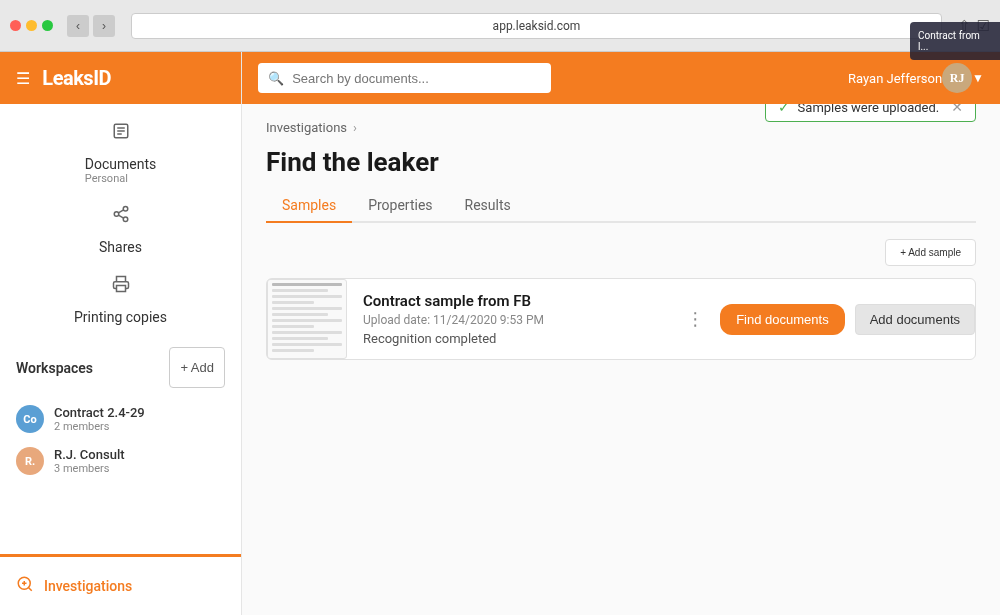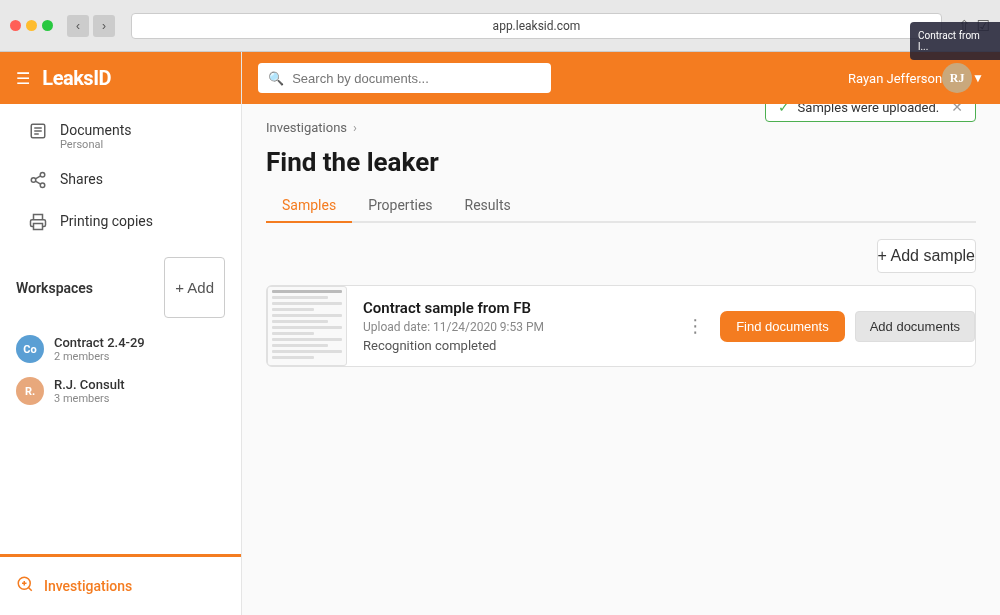--- a/index.html
+++ b/index.html
@@ -83,39 +83,40 @@
     .logo-text {
       color: white; font-size: 20px; font-weight: 700; letter-spacing: -0.5px;
     }
 
     .sidebar-nav {
       padding: 8px 0;
       flex: 1;
     }
 
     .nav-item {
-      display: flex; gap: 12px;
+      display: flex; align-items: center; gap: 12px;
       padding: 10px 28px; cursor: pointer; color: #333;
       font-size: 14px;
+      flex-direction: column;
     }
     .nav-item .nav-icon { color: #666; font-size: 16px; width: 20px; text-align: center; }
 
     .workspaces-section {
       padding: 12px 16px 8px;
     }
     .workspaces-header {
       display: flex; justify-content: space-between; align-items: center;
       margin-bottom: 10px;
     }
     .workspaces-title {
       font-size: 14px; font-weight: 600; color: #333; text-align: center;
     }
     .add-btn {
       background: none; border: 1px solid #ccc; border-radius: 4px;
-      padding: 21px 10px; font-size: 15px; cursor: pointer; color: #555;
+      padding: 12px 10px; font-size: 13px; cursor: pointer; color: #555;
       display: flex; align-items: center; gap: 4px;
     }
 
     .workspace-item {
       display: flex; align-items: center; gap: 10px;
       padding: 7px 0; cursor: pointer;
     }
     .workspace-avatar {
       width: 28px; height: 28px; border-radius: 50%;
       display: flex; align-items: center; justify-content: center;
@@ -223,21 +224,21 @@
       border-bottom: 2px solid transparent; margin-bottom: -2px;
     }
     .tab.active { color: #f47c20; border-bottom-color: #f47c20; font-weight: 400; }
 
     
     .toolbar {
       display: flex; justify-content: flex-end; margin-bottom: 12px;
     }
     .add-sample-btn {
       background: white; border: 1.5px solid #ddd; border-radius: 4px;
-      padding: 7px 0; font-size: 16px; cursor: pointer; color: #333;
+      padding: 7px 14px; font-size: 10px; cursor: pointer; color: #333;
       display: flex; align-items: center; gap: 6px;
     }
 
     
     .sample-card {
       background: white; border: 1.5px solid #e0e0e0; border-radius: 6px;
       display: flex; align-items: center; gap: 16px;
     }
     .sample-thumbnail {
       width: 80px; height: 80px; border: 1px solid #e0e0e0; border-radius: 3px;
@@ -261,21 +262,21 @@
     .sample-status { font-size: 13px; color: #555; }
 
     .sample-actions {
       display: flex; align-items: center; gap: 10px;
     }
     .more-btn {
       background: none; border: none; cursor: pointer; color: #888;
       font-size: 18px; padding: 4px 6px;
     }
     .find-docs-btn {
-      background: #f47c20; color: white; border: none; border-radius: 7px;
+      background: #f47c20; color: white; border: none; border-radius: 12px;
       padding: 8px 16px; font-size: 13px; cursor: pointer; font-weight: 500;
     }
     .add-docs-btn {
       background: #e5e5e5; border: 1.5px solid #ddd; border-radius: 4px;
       padding: 7px 14px; font-size: 13px; cursor: pointer; color: #333;
     }
 
     
     .floating-card {
       position: absolute;

